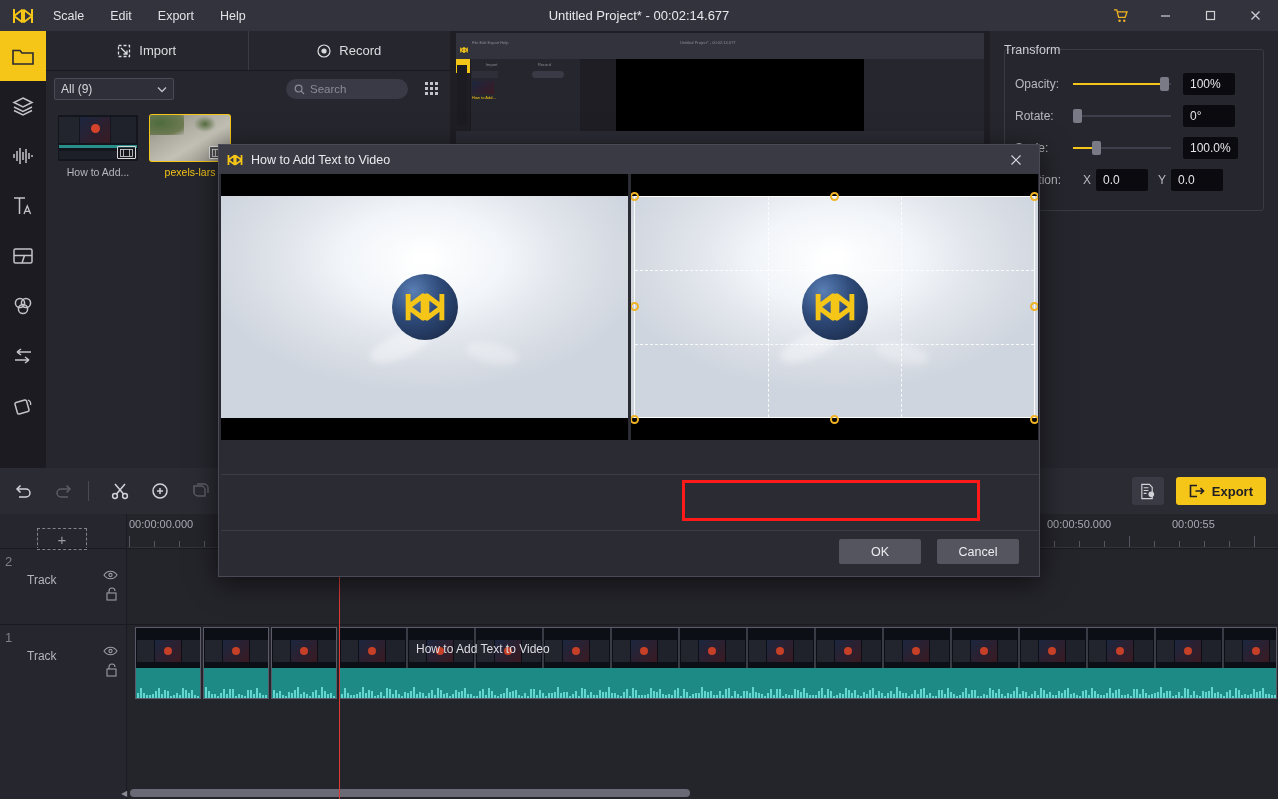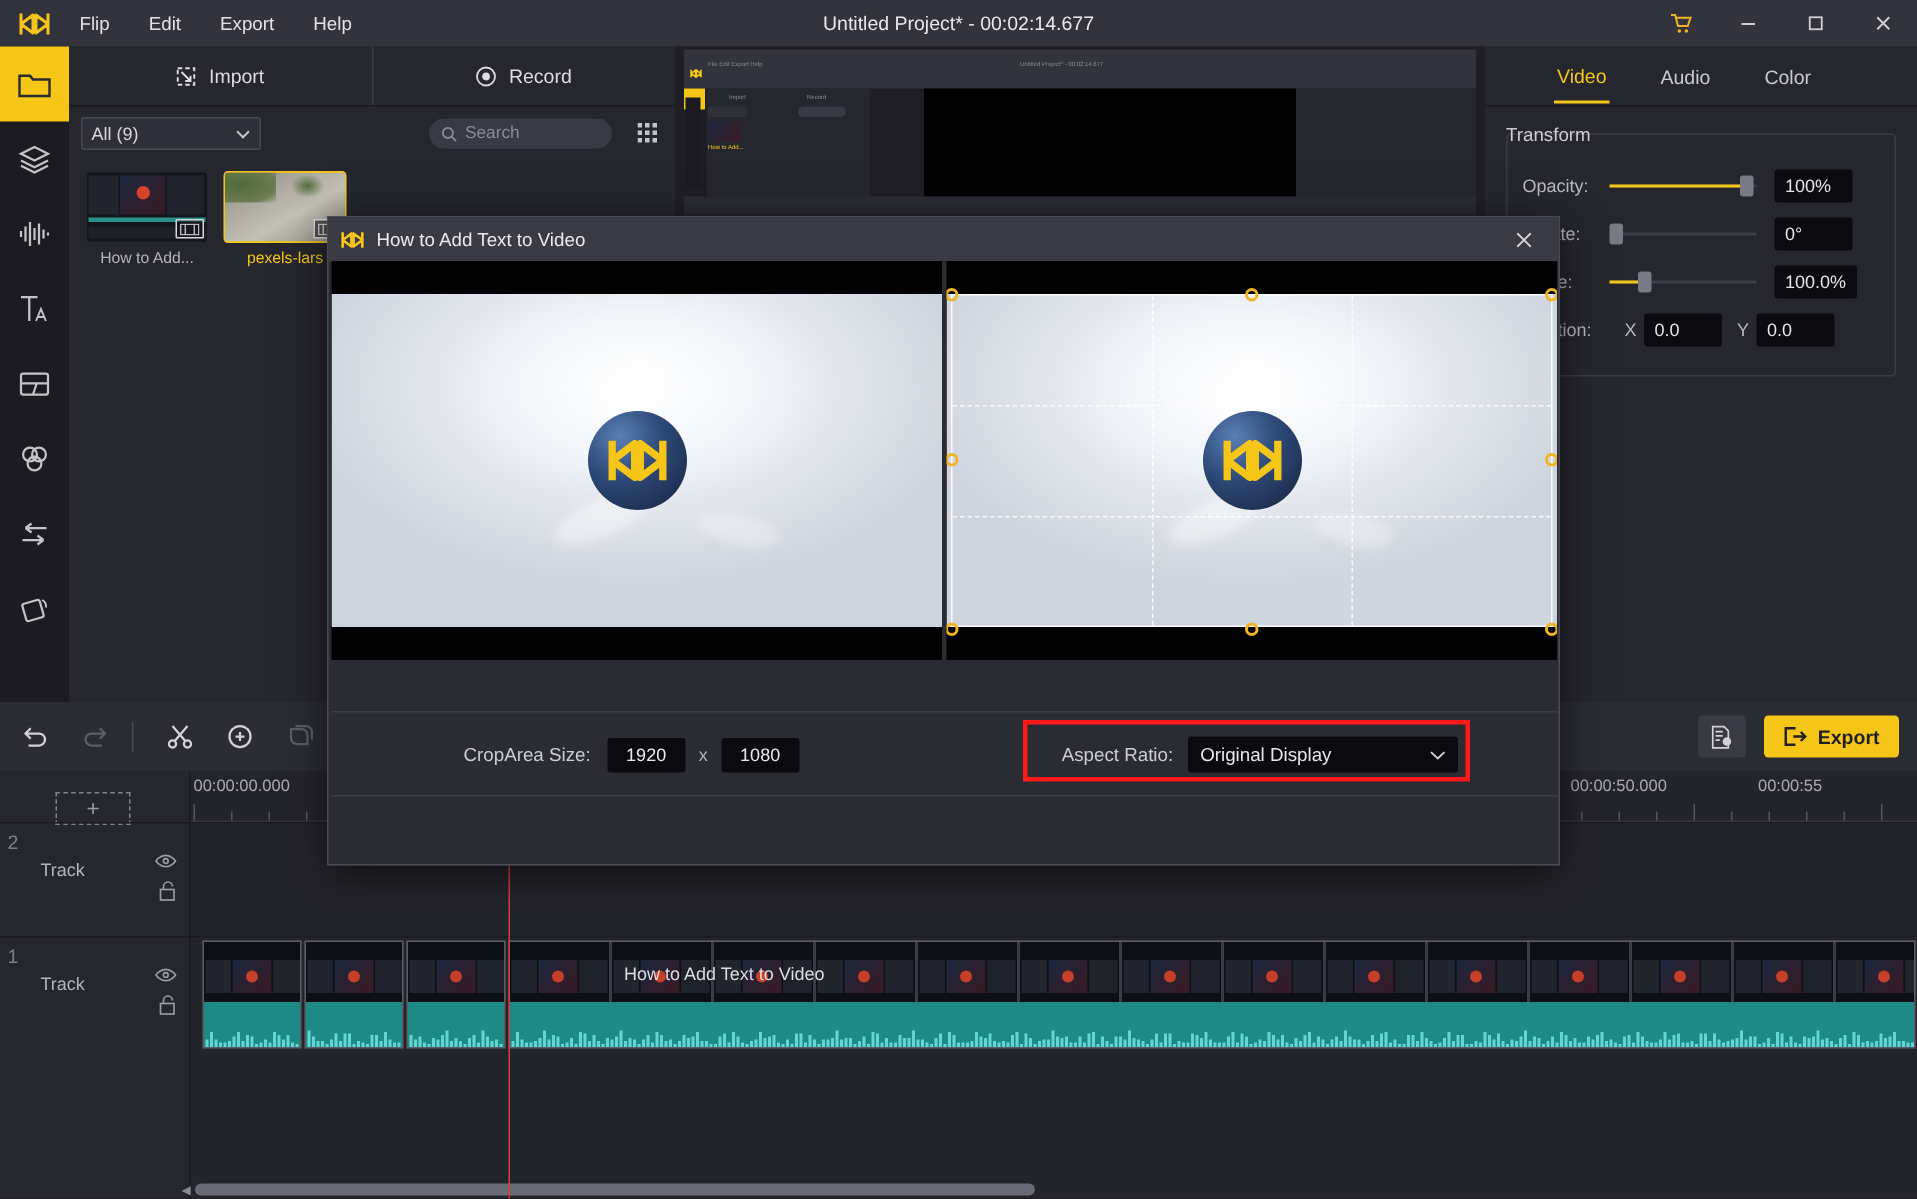--- a/index.html
+++ b/index.html
@@ -188,21 +188,21 @@
 
 <div id="app">
 
   <div class="titlebar">
     <div class="logo-mark">
       <svg width="22" height="16" viewBox="0 0 22 16">
           <path d="M2 1v14M2 8l8-6v12zM20 1v14M20 8l-8-6v12z" stroke="#f5c518" stroke-width="2" fill="none" stroke-linejoin="round"></path>
         </svg>
     </div>
     <div class="menus">
-      <div class="menu-item">Flip</div>
+      <div class="menu-item">Scale</div>
       <div class="menu-item">Edit</div>
       <div class="menu-item">Export</div>
       <div class="menu-item">Help</div>
     </div>
     <div class="win-title">Untitled Project* - 00:02:14.677</div>
     <div class="win-ctrls">
       <div class="win-btn">
         <svg width="15" height="14" viewBox="0 0 16 15">
             <path d="M1 1h3l2 8h7l2-6H5" stroke="#f0b323" stroke-width="1.4" fill="none"></path>
             <circle cx="7" cy="12.5" r="1.3" fill="#f0b323"></circle>
@@ -378,25 +378,20 @@
     <div style="position:absolute;top:28px;left:20px;width:1px;height:72px;background:#1a1a20"></div>
     <div style="position:absolute;top:28px;left:166px;width:248px;height:72px;background:#000"></div>
     <div style="position:absolute;top:28px;left:414px;width:120px;height:72px;background:#26262e"></div>
     <div style="position:absolute;top:100px;left:6px;width:528px;height:12px;background:#2b2b34"></div>
     <div style="position:absolute;top:112px;left:6px;width:528px;height:28px;background:#24242b"></div>
     <div style="position:absolute;top:4px;left:7px;width:6px;height:5px;"></div>
     <div style="position:absolute;top:34px;left:7px;width:10px;height:60px;background:#1b1b21"></div>
   </div>
 
   <div class="props">
-    <div class="props-tabs">
-      <div class="props-tab active">Video</div>
-      <div class="props-tab">Audio</div>
-      <div class="props-tab">Color</div>
-    </div>
     <div class="props-body">
       <div class="group-title">Transform</div>
       <div class="group-box">
         <div class="prop-row">
           <div class="prop-label">Opacity:</div>
           <div class="slider-track">
             <div class="slider-fill" style="width:92%"></div>
             <div class="slider-knob" style="left:89%"></div>
           </div>
           <div class="prop-val">100%</div>
@@ -1152,37 +1147,24 @@
         <div class="handle" style="left:399px; top:128px;"></div>
         <div class="handle" style="left:-1px;  top:241px;"></div>
         <div class="handle" style="left:199px; top:241px;"></div>
         <div class="handle" style="left:399px; top:241px;"></div>
       </div>
     </div>
 
 
     <div class="dlg-sep" style="top:329px;"></div>
 
-    <div class="crop-row">
-      <div style="width:88px"></div>
-      <div class="crop-lab">CropArea Size:</div>
-      <div style="width:11px"></div>
-      <div class="num-field">1920</div>
-      <div class="x-lab">x</div>
-      <div class="num-field">1080</div>
-      <div style="width:175px"></div>
-      <div class="crop-lab">Aspect Ratio:</div>
-      <div style="width:10px"></div>
-      <div class="ar-select">
-        <span>Original Display</span>
-        <svg width="11" height="7" viewBox="0 0 11 7">
-            <path d="M1 1.4L5.5 5.6 10 1.4" stroke="#cfcfd6" stroke-width="1.3" fill="none"></path>
-          </svg>
-      </div>
-    </div>
 
     <div class="dlg-sep" style="top:385px;"></div>
 
+    <div class="dlg-actions">
+      <div class="dlg-btn">OK</div>
+      <div class="dlg-btn">Cancel</div>
+    </div>
   </div>
 
   <div class="ar-highlight"></div>
 
 </div>
 
 </body></html>

